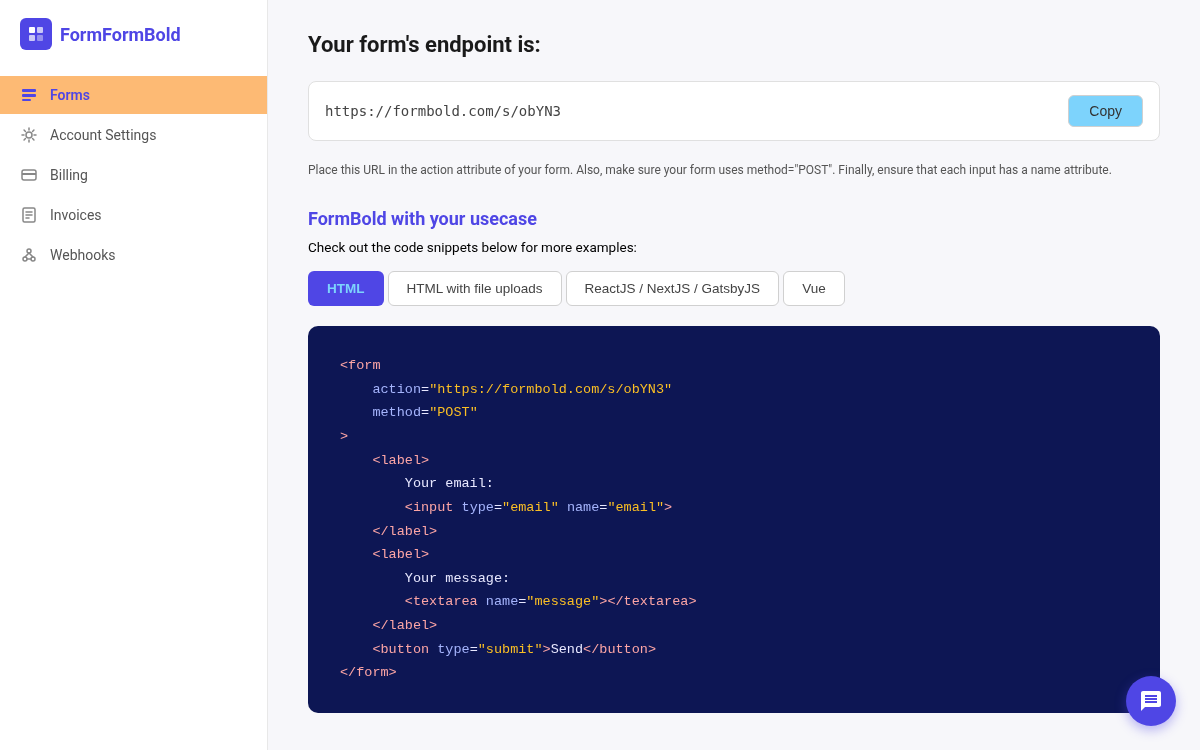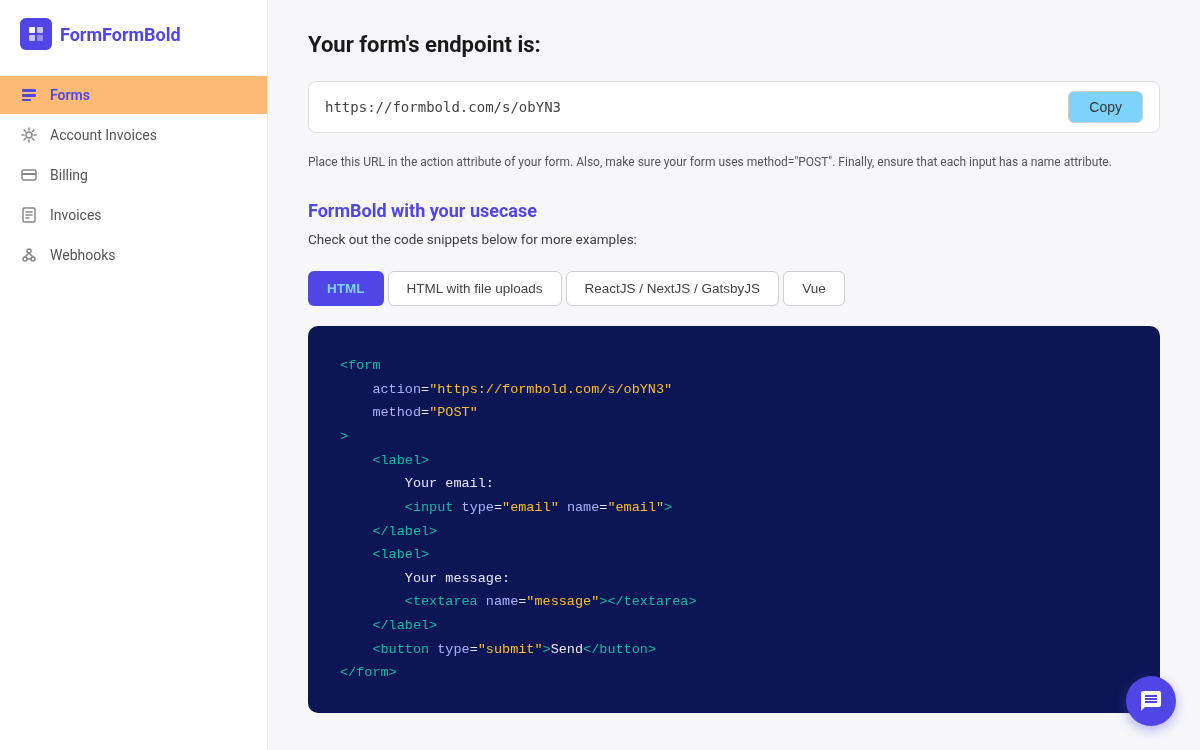--- a/index.html
+++ b/index.html
@@ -106,21 +106,21 @@
     }
 
     .endpoint-box {
       background: #ffffff;
       border: 1px solid #e0e0e0;
       border-radius: 8px;
       display: flex;
       align-items: center;
       padding: 0 16px;
       margin-bottom: 20px;
-      height: 52px;
+      height: 60px;
     }
 
     .endpoint-url {
       flex: 1;
       font-size: 14px;
       color: #444;
       font-family: monospace;
     }
 
     .copy-btn {
@@ -144,22 +144,22 @@
 
     .integrate-title {
       font-size: 18px;
       font-weight: 700;
       color: #4f46e5;
       margin-bottom: 10px;
     }
 
     .check-text {
       font-size: 13.5px;
-      color: #404040;
-      margin-bottom: 24px;
+      color: #000000;
+      margin-bottom: 16px;
     }
 
     
     .tabs {
       display: flex;
       gap: 4px;
       margin-bottom: 20px;
       flex-wrap: wrap;
     }
 
@@ -196,21 +196,21 @@
 
     .code-block pre {
       font-family: 'Courier New', Courier, monospace;
       font-size: 13.5px;
       color: #e8e8ff;
       line-height: 1.75;
       white-space: pre;
     }
 
     .code-attr { color: #a5b4fc; }
-    .code-tag { color: #14b8a6; }
+    .code-tag { color: #fca5a5; }
     .code-val { color: #fbbf24; }
 
     
     .chat-btn {
       position: fixed;
       bottom: 24px;
       right: 24px;
       width: 50px;
       height: 50px;
       background: #4f46e5;
@@ -257,21 +257,21 @@
       <span>Forms</span>
     </div>
 
     <div class="nav-item">
       <span class="nav-item-icon">
         <svg width="16" height="16" viewBox="0 0 16 16" fill="none">
           <circle cx="8" cy="8" r="3" stroke="currentColor" stroke-width="1.5" fill="none"></circle>
           <path d="M8 1v2M8 13v2M1 8h2M13 8h2M3.05 3.05l1.41 1.41M11.54 11.54l1.41 1.41M3.05 12.95l1.41-1.41M11.54 4.46l1.41-1.41" stroke="currentColor" stroke-width="1.5" stroke-linecap="round"></path>
         </svg>
       </span>
-      <span>Account Invoices</span>
+      <span>Account Settings</span>
     </div>
 
     <div class="nav-item">
       <span class="nav-item-icon">
         <svg width="16" height="16" viewBox="0 0 16 16" fill="none">
           <rect x="1" y="3" width="14" height="10" rx="2" stroke="currentColor" stroke-width="1.5" fill="none"></rect>
           <rect x="1" y="6" width="14" height="2" fill="currentColor"></rect>
         </svg>
       </span>
       <span>Billing</span>

